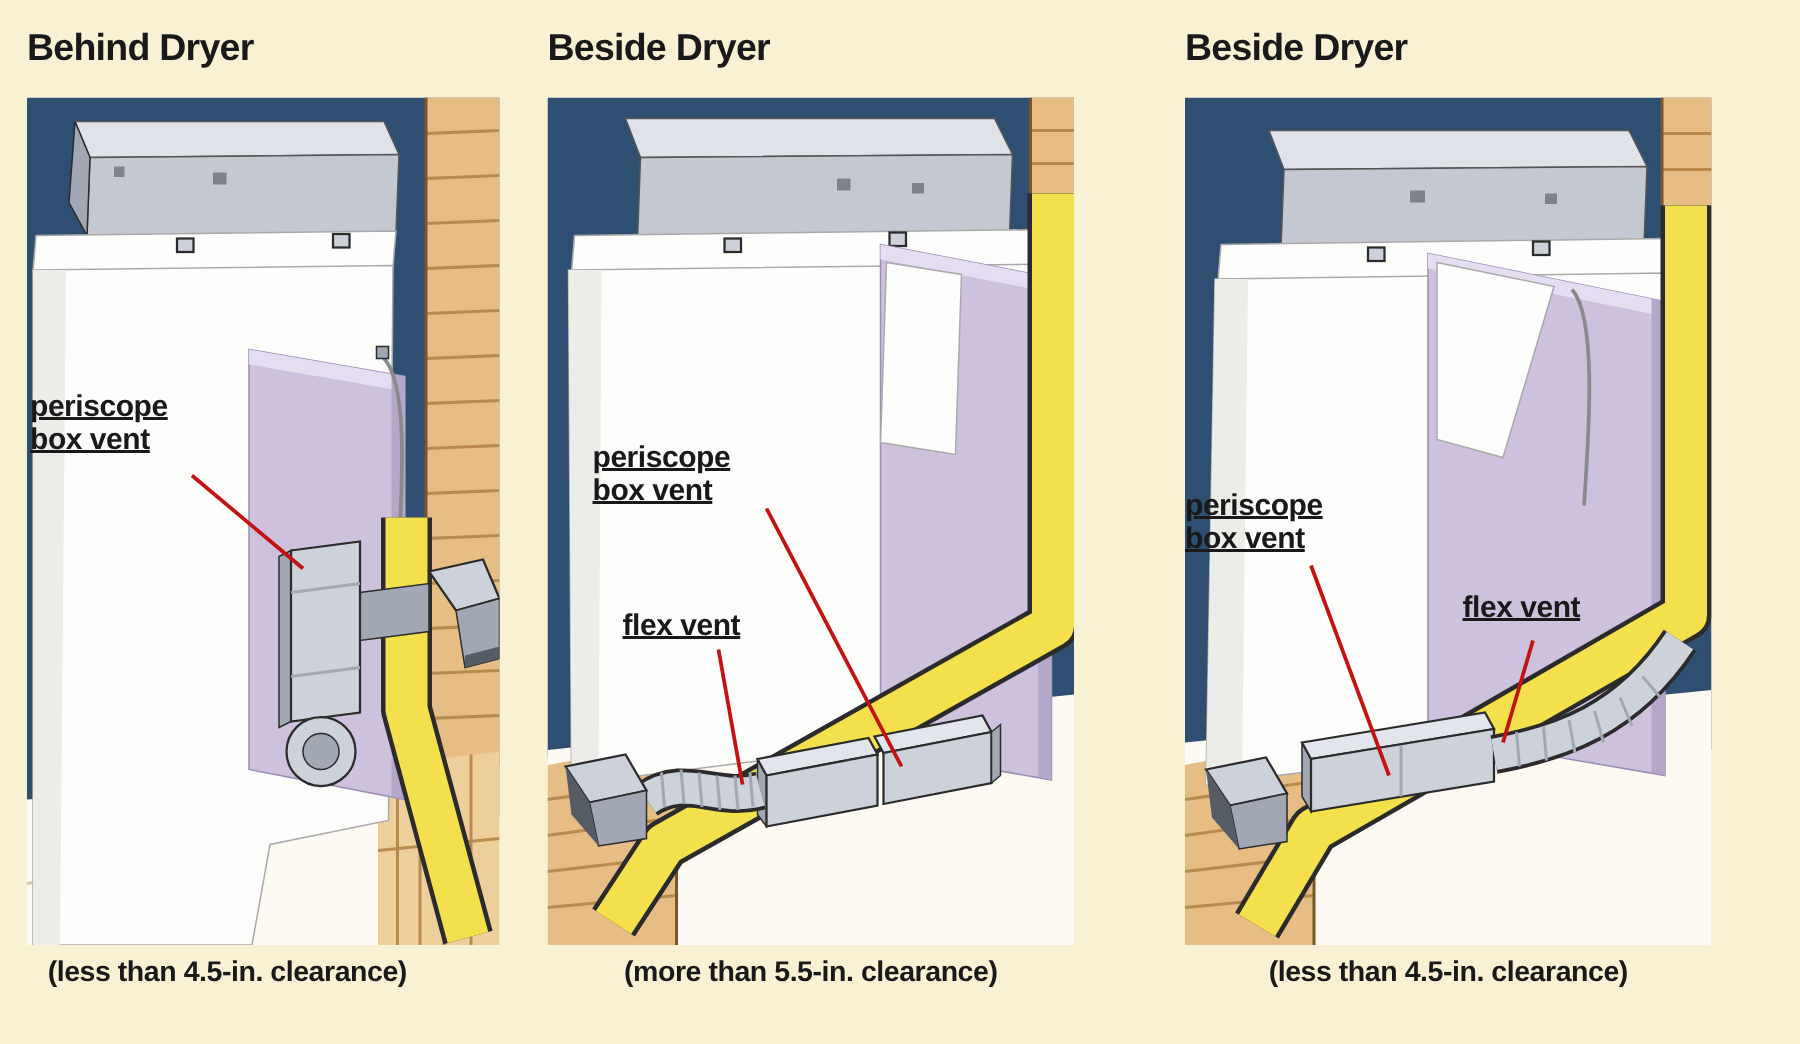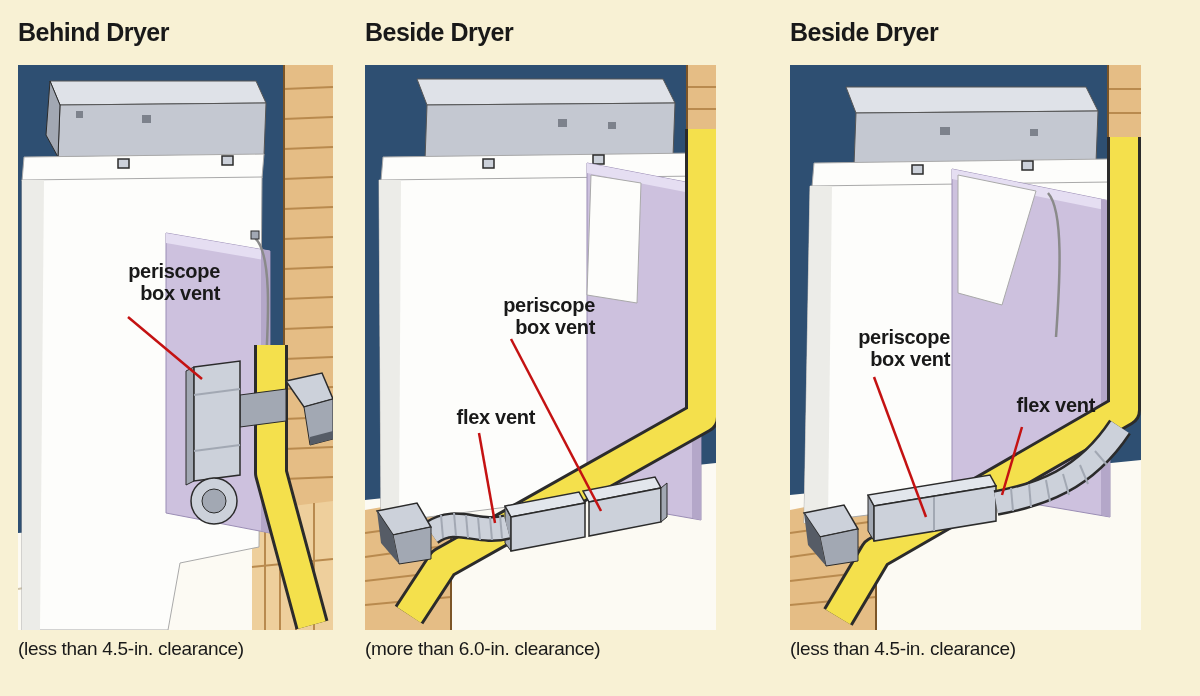--- a/index.html
+++ b/index.html
@@ -11,25 +11,25 @@
   }
   .panel{position:absolute;top:0;height:696px;}
   .panel-title{
     position:absolute;top:18px;left:0;margin:0;
     font-size:25px;font-weight:bold;letter-spacing:-0.5px;color:var(--text,#191919);
   }
   .illus{position:absolute;top:65px;left:0;}
   .illus svg{display:block;}
   .fig-label{
     position:absolute;font-weight:bold;font-size:20px;line-height:1.08;
-    text-align:right;letter-spacing:-0.3px;color:var(--text,#191919);
+    text-align:left;letter-spacing:-0.3px;color:var(--text,#191919);text-decoration:underline;
   }
   .caption{
-    position:absolute;top:638px;left:0;width:100%;margin:0;
-    font-size:19px;font-weight:normal;letter-spacing:-0.3px;color:var(--text,#191919);
+    position:absolute;top:638px;left:0;width:100%;margin:0;text-align:center;
+    font-size:19px;font-weight:bold;letter-spacing:-0.3px;color:var(--text,#191919);
   }
   
   .panel-1{left:18px;width:267px;}
   .panel-2{left:365px;width:351px;}
   .panel-3{left:790px;width:351px;}
   
   .lbl-p1-periscope{top:196px;left:2px;width:200px;}
   .lbl-p2-periscope{top:230px;left:30px;width:200px;}
   .lbl-p2-flex{top:342px;left:50px;width:120px;}
   .lbl-p3-periscope{top:262px;left:0px;width:160px;}
@@ -226,21 +226,21 @@
         <line class="s-red" x1="114" y1="368" x2="130" y2="458"></line>
       </svg>
 
       <div class="fig-label lbl-p2-periscope">
         <span>periscope</span><br>
         <span>box vent</span>
       </div>
       <div class="fig-label lbl-p2-flex">flex vent</div>
     </div>
 
-    <p class="caption">(more than 6.0-in. clearance)</p>
+    <p class="caption">(more than 5.5-in. clearance)</p>
   </section>
 
   <section class="panel panel-3">
     <h2 class="panel-title">Beside Dryer</h2>
 
     <div class="illus">
       <svg width="351" height="565" viewBox="0 0 351 565">
         <rect class="f-blue" x="0" y="0" width="351" height="435"></rect>
         <polygon class="f-floor" points="0,430 351,395 351,565 0,565"></polygon>
         <g>

